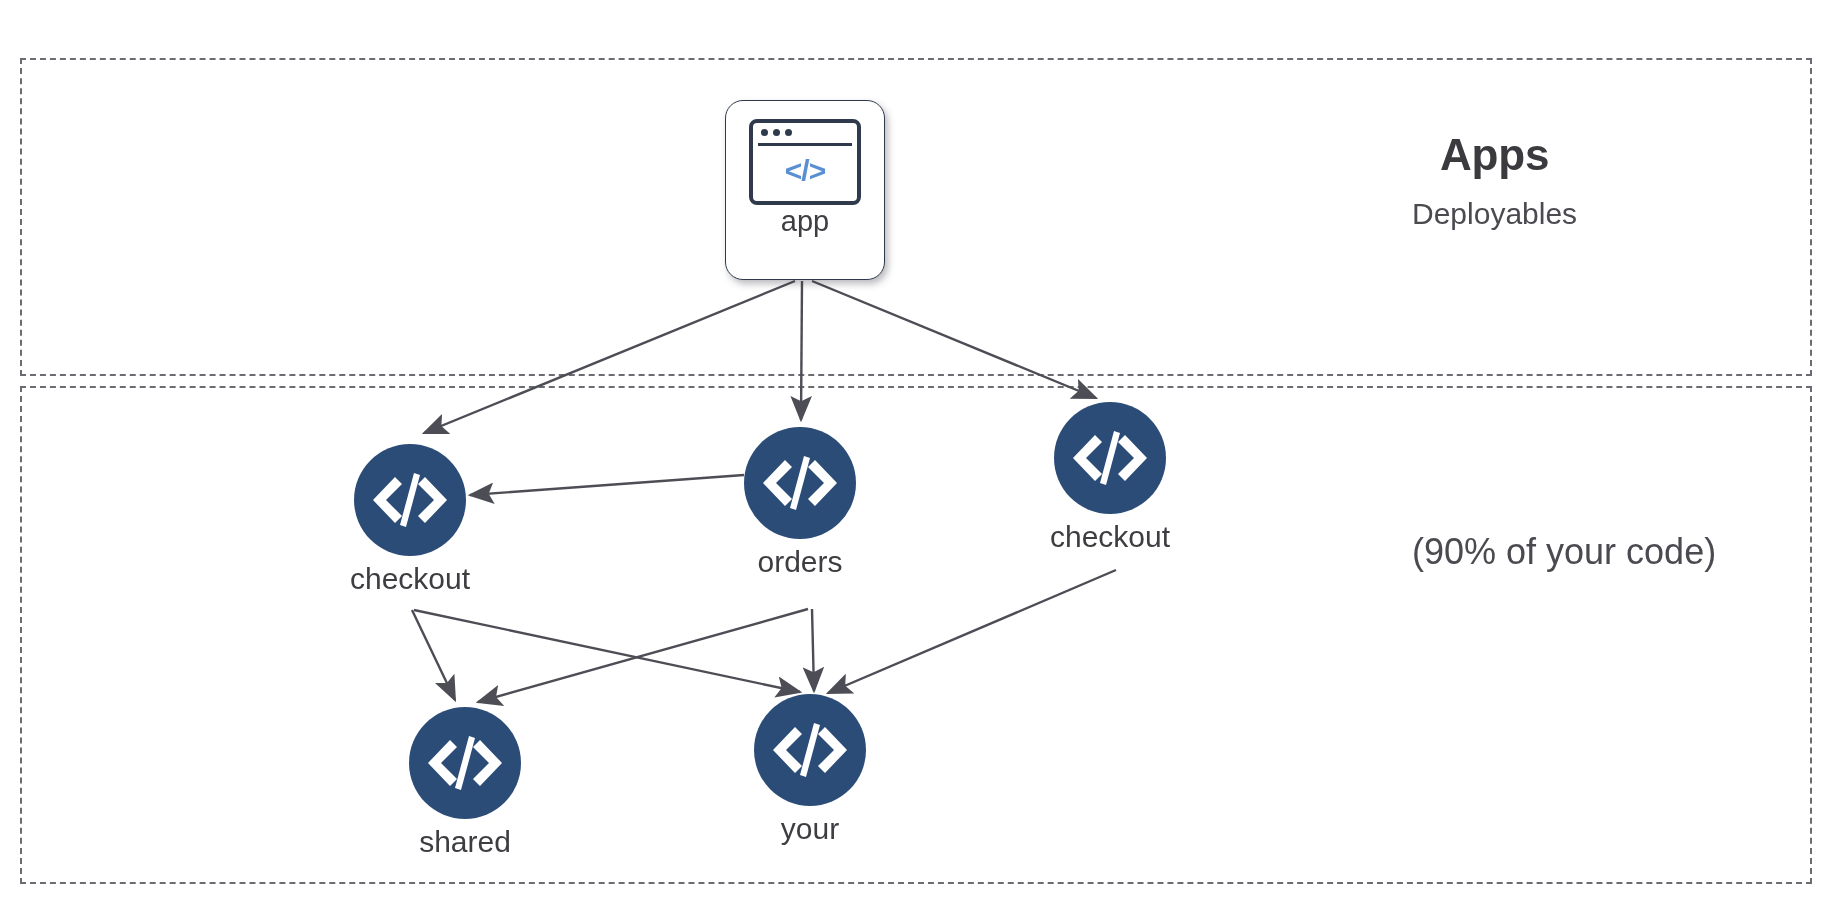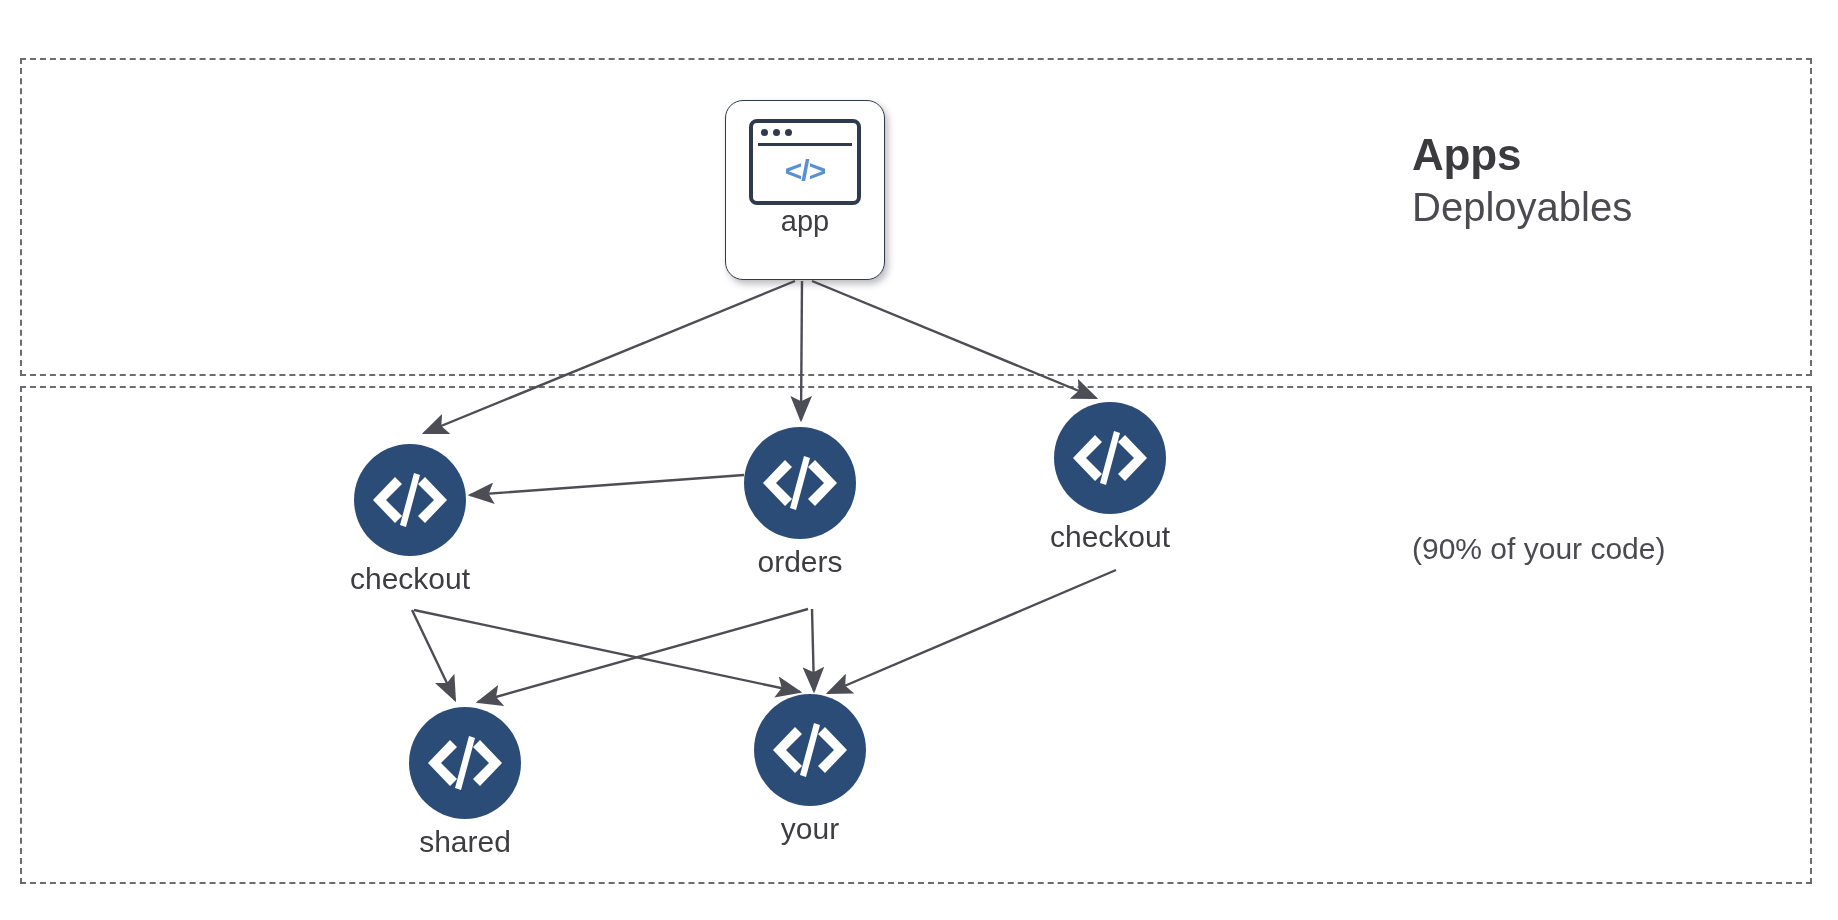--- a/index.html
+++ b/index.html
@@ -36,29 +36,29 @@
     line-height: 1.12;
   }
   .zone-legend .legend-title {
     font-size: 44px;
     font-weight: bold;
     letter-spacing: -0.2px;
     display: block;
     color: #3a3a3f;
   }
   .zone-legend .legend-sub {
-    font-size: 40px;
+    font-size: 30px;
     font-weight: normal;
     display: block;
-    margin-top: 6px;
+    margin-top: 18px;
     color: #4a4a50;
   }
-  #legend-apps { left: 1412px; top: 130px; }
+  #legend-apps { left: 1412px; top: 130px; text-align: center; }
   #legend-libs { left: 1412px; top: 522px; }
-  #legend-libs .legend-sub { font-size: 30px; margin-top: 10px; }
+  #legend-libs .legend-sub { font-size: 36px; margin-top: 10px; }
 
   
   #edges {
     position: absolute;
     left: 0; top: 0;
     width: 1838px;
     height: 920px;
     pointer-events: none;
   }
 

